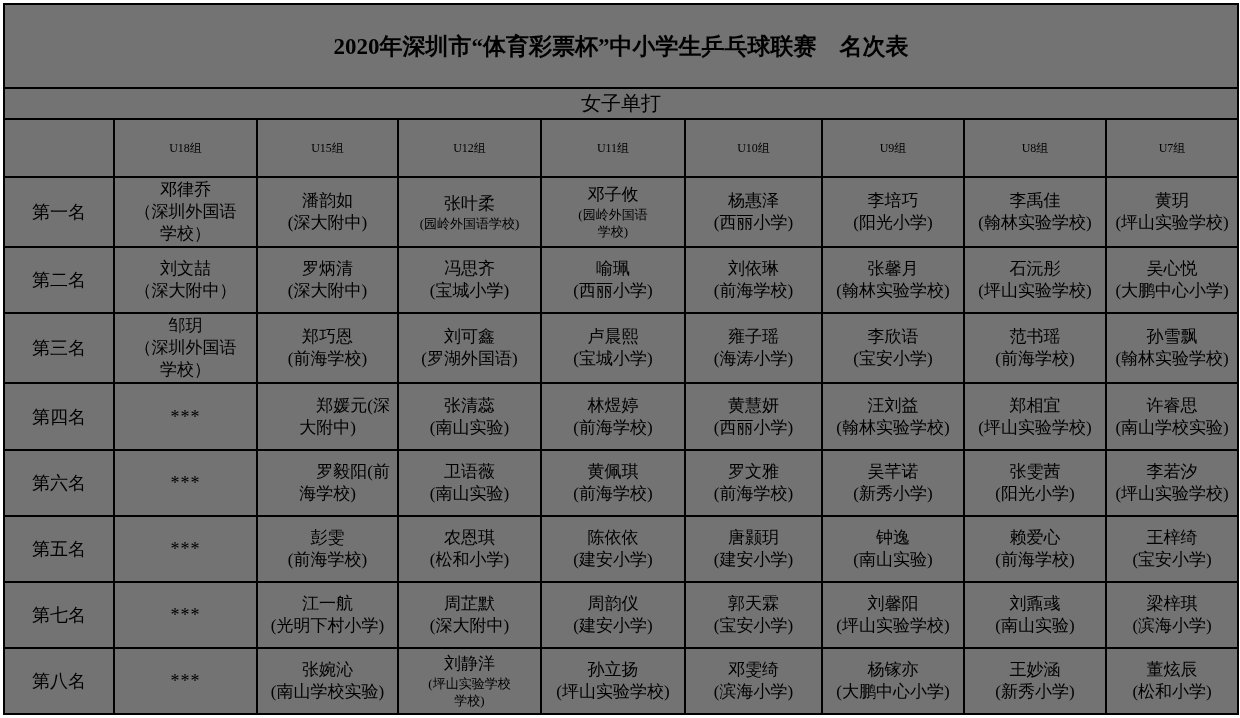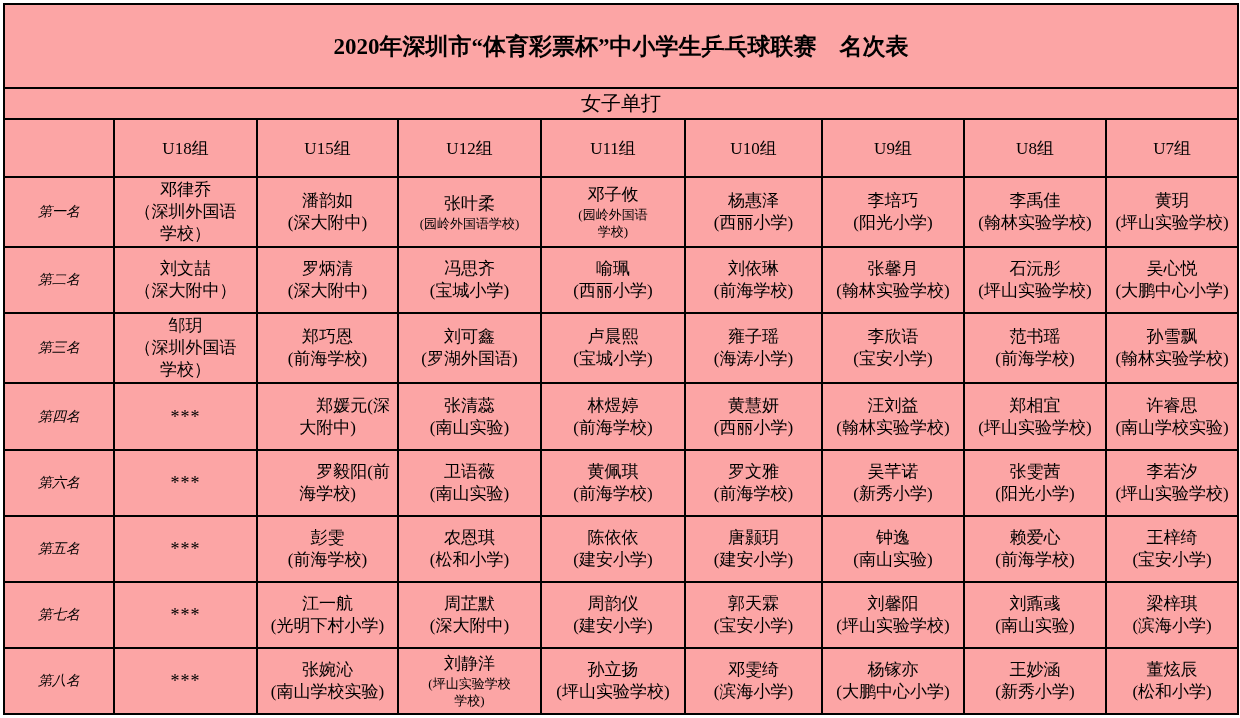--- a/index.html
+++ b/index.html
@@ -3,35 +3,35 @@
 <meta charset="utf-8">
 <style>
   html,body{margin:0;padding:0;background:#ffffff;}
   body{width:1240px;height:718px;overflow:hidden;}
   .sheet{box-sizing:border-box;width:1240px;height:718px;padding:3px;background:#fff;}
   table.results{
     border-collapse:collapse;
     width:1234px;height:712px;
     table-layout:fixed;
     font-family:"Liberation Serif","DejaVu Serif",serif;
-    color:#000;background:#fca5a5;
+    color:#000;background:#737373;
   }
   td{
     border:2px solid #000;
     text-align:center;
     vertical-align:middle;
     padding:1px 2px;
     overflow:hidden;
     box-sizing:border-box;
   }
   tr.title-row td{font-weight:bold;font-size:23px;height:84px;}
   tr.subtitle-row td{font-size:20px;height:31px;}
-  tr.header-row td{font-size:17px;height:58px;}
+  tr.header-row td{font-size:12px;height:58px;}
   tr.data-row{height:66px;}
-  td.rank-cell{font-size:14px;font-style:italic;}
+  td.rank-cell{font-size:18px;}
   td.result-cell{font-size:17px;}
   .line{line-height:22px;}
   .line.sm{font-size:13px;line-height:17px;}
   .line.split{display:flex;justify-content:flex-end;padding:0 5px;}
   .stars{font-size:18px;letter-spacing:1px;}
 </style>
 </head>
 <body>
 
 <div class="sheet">

